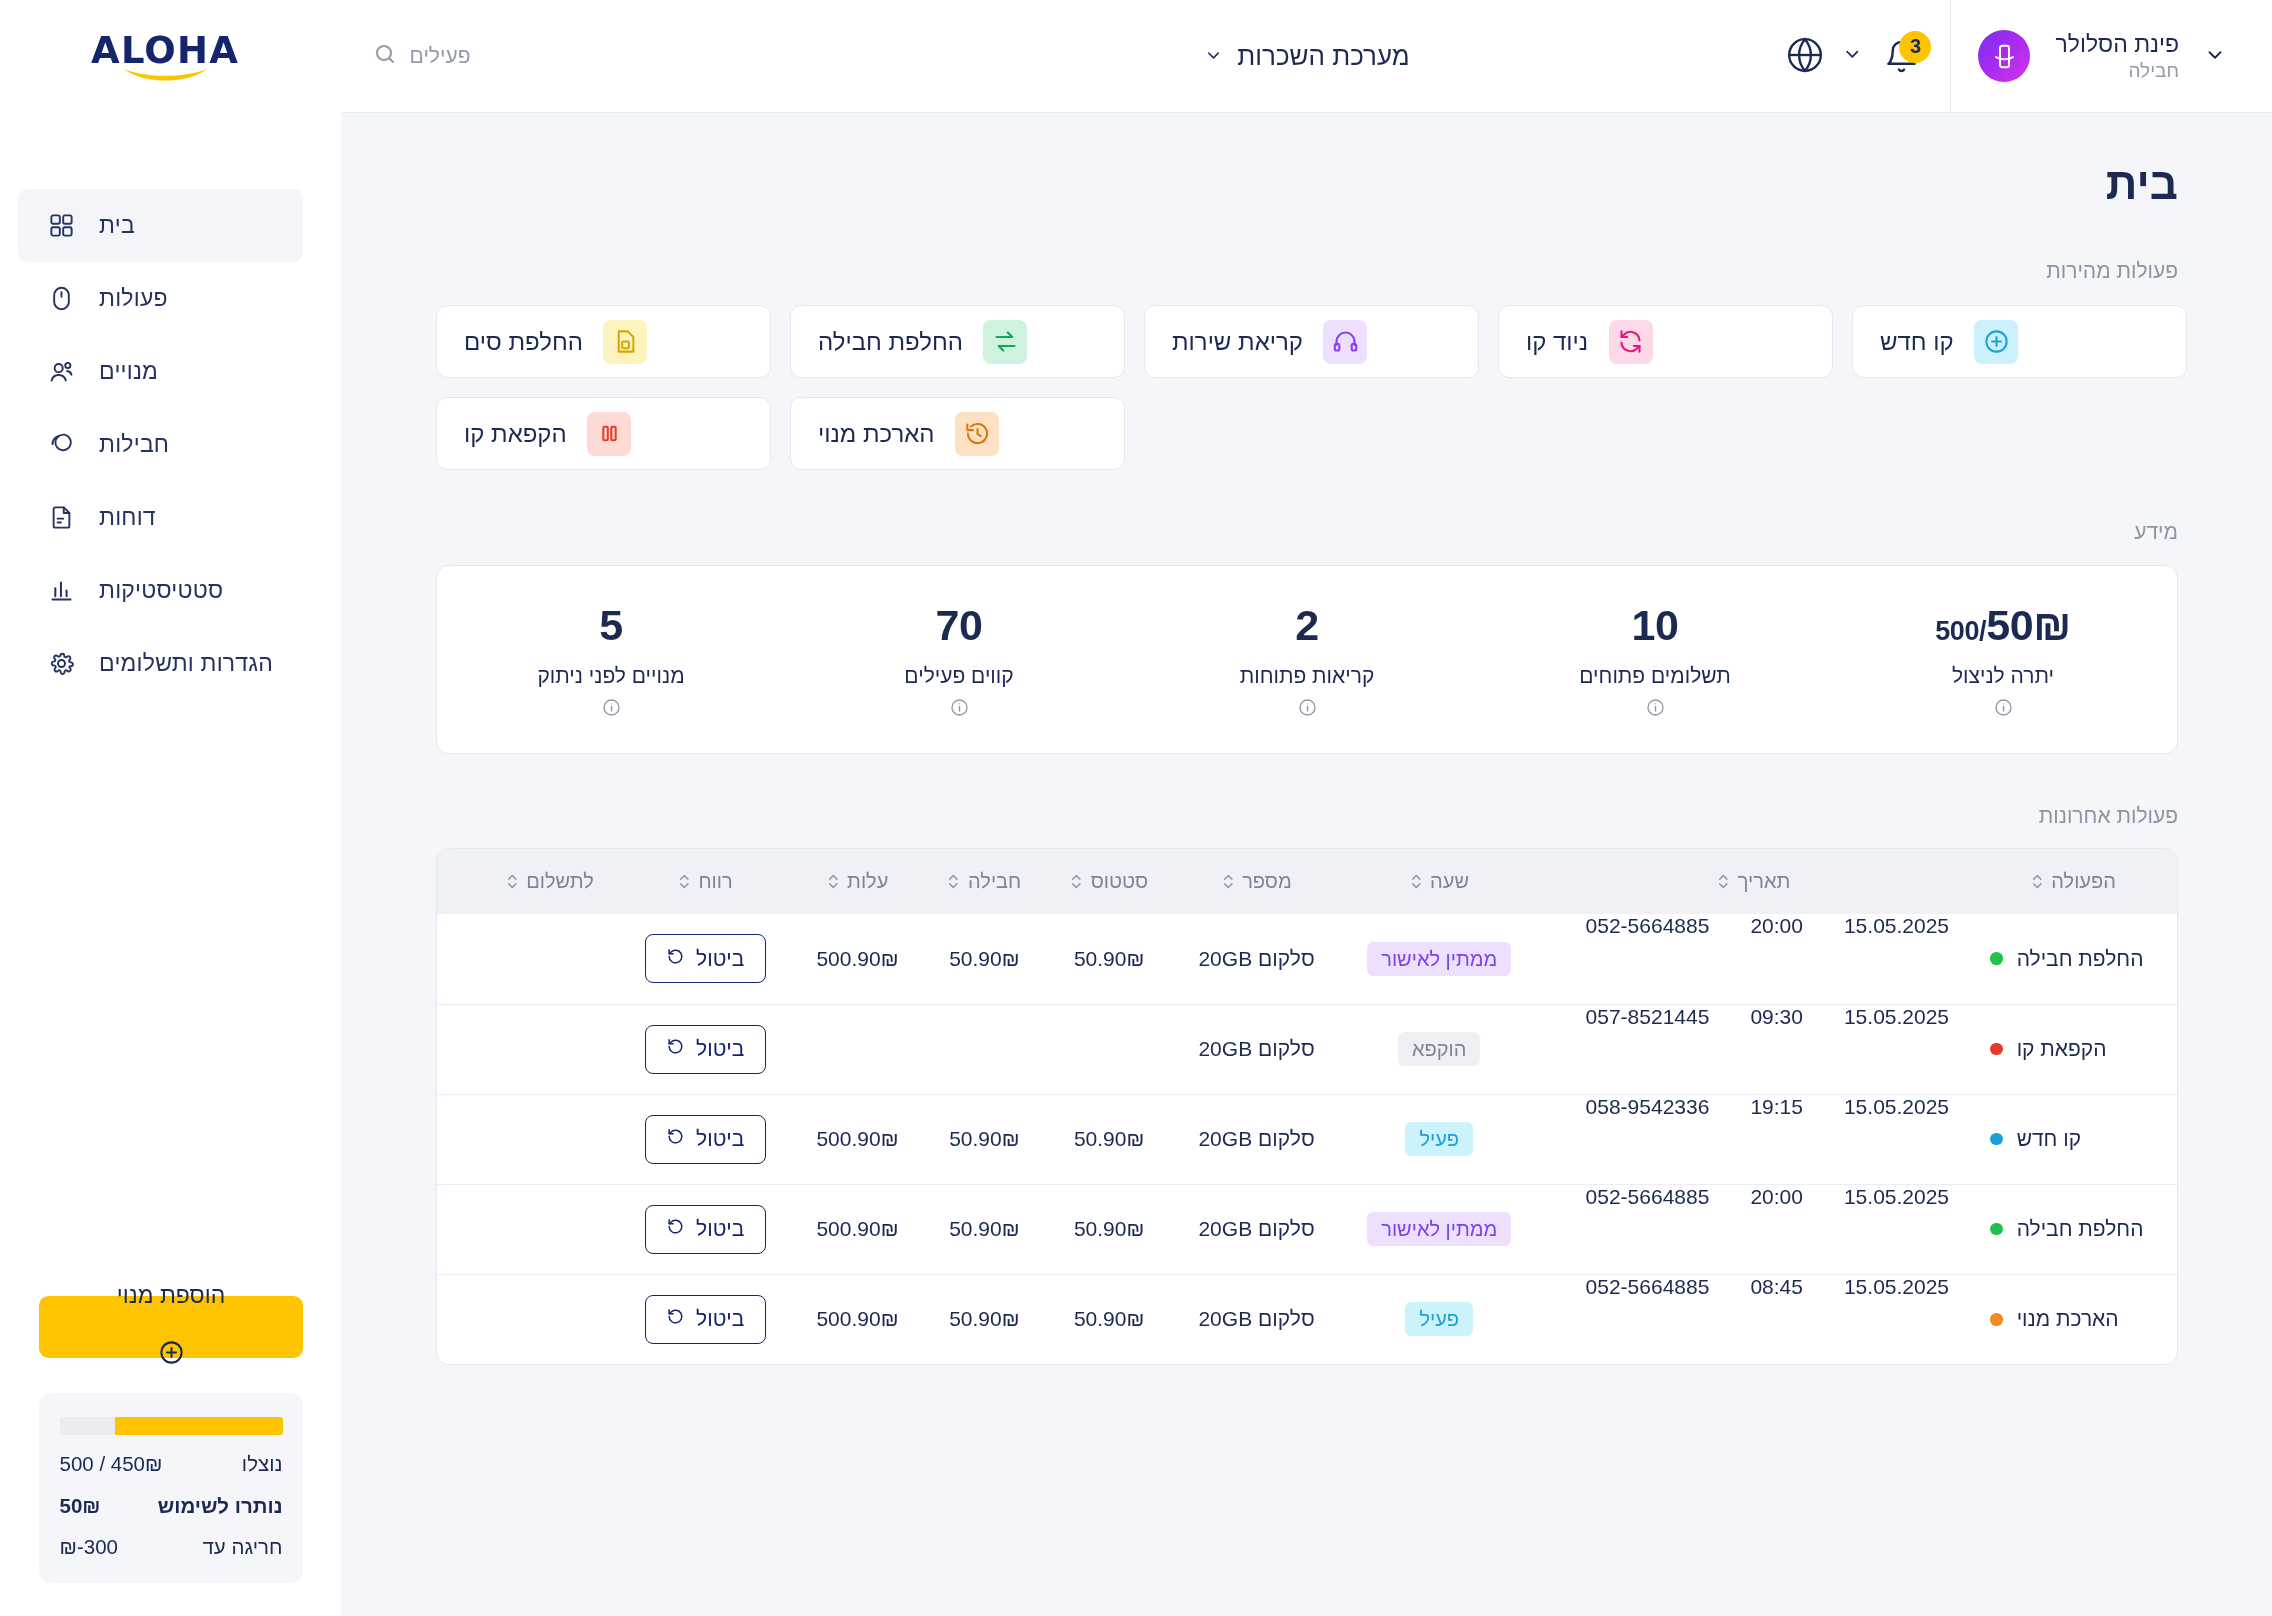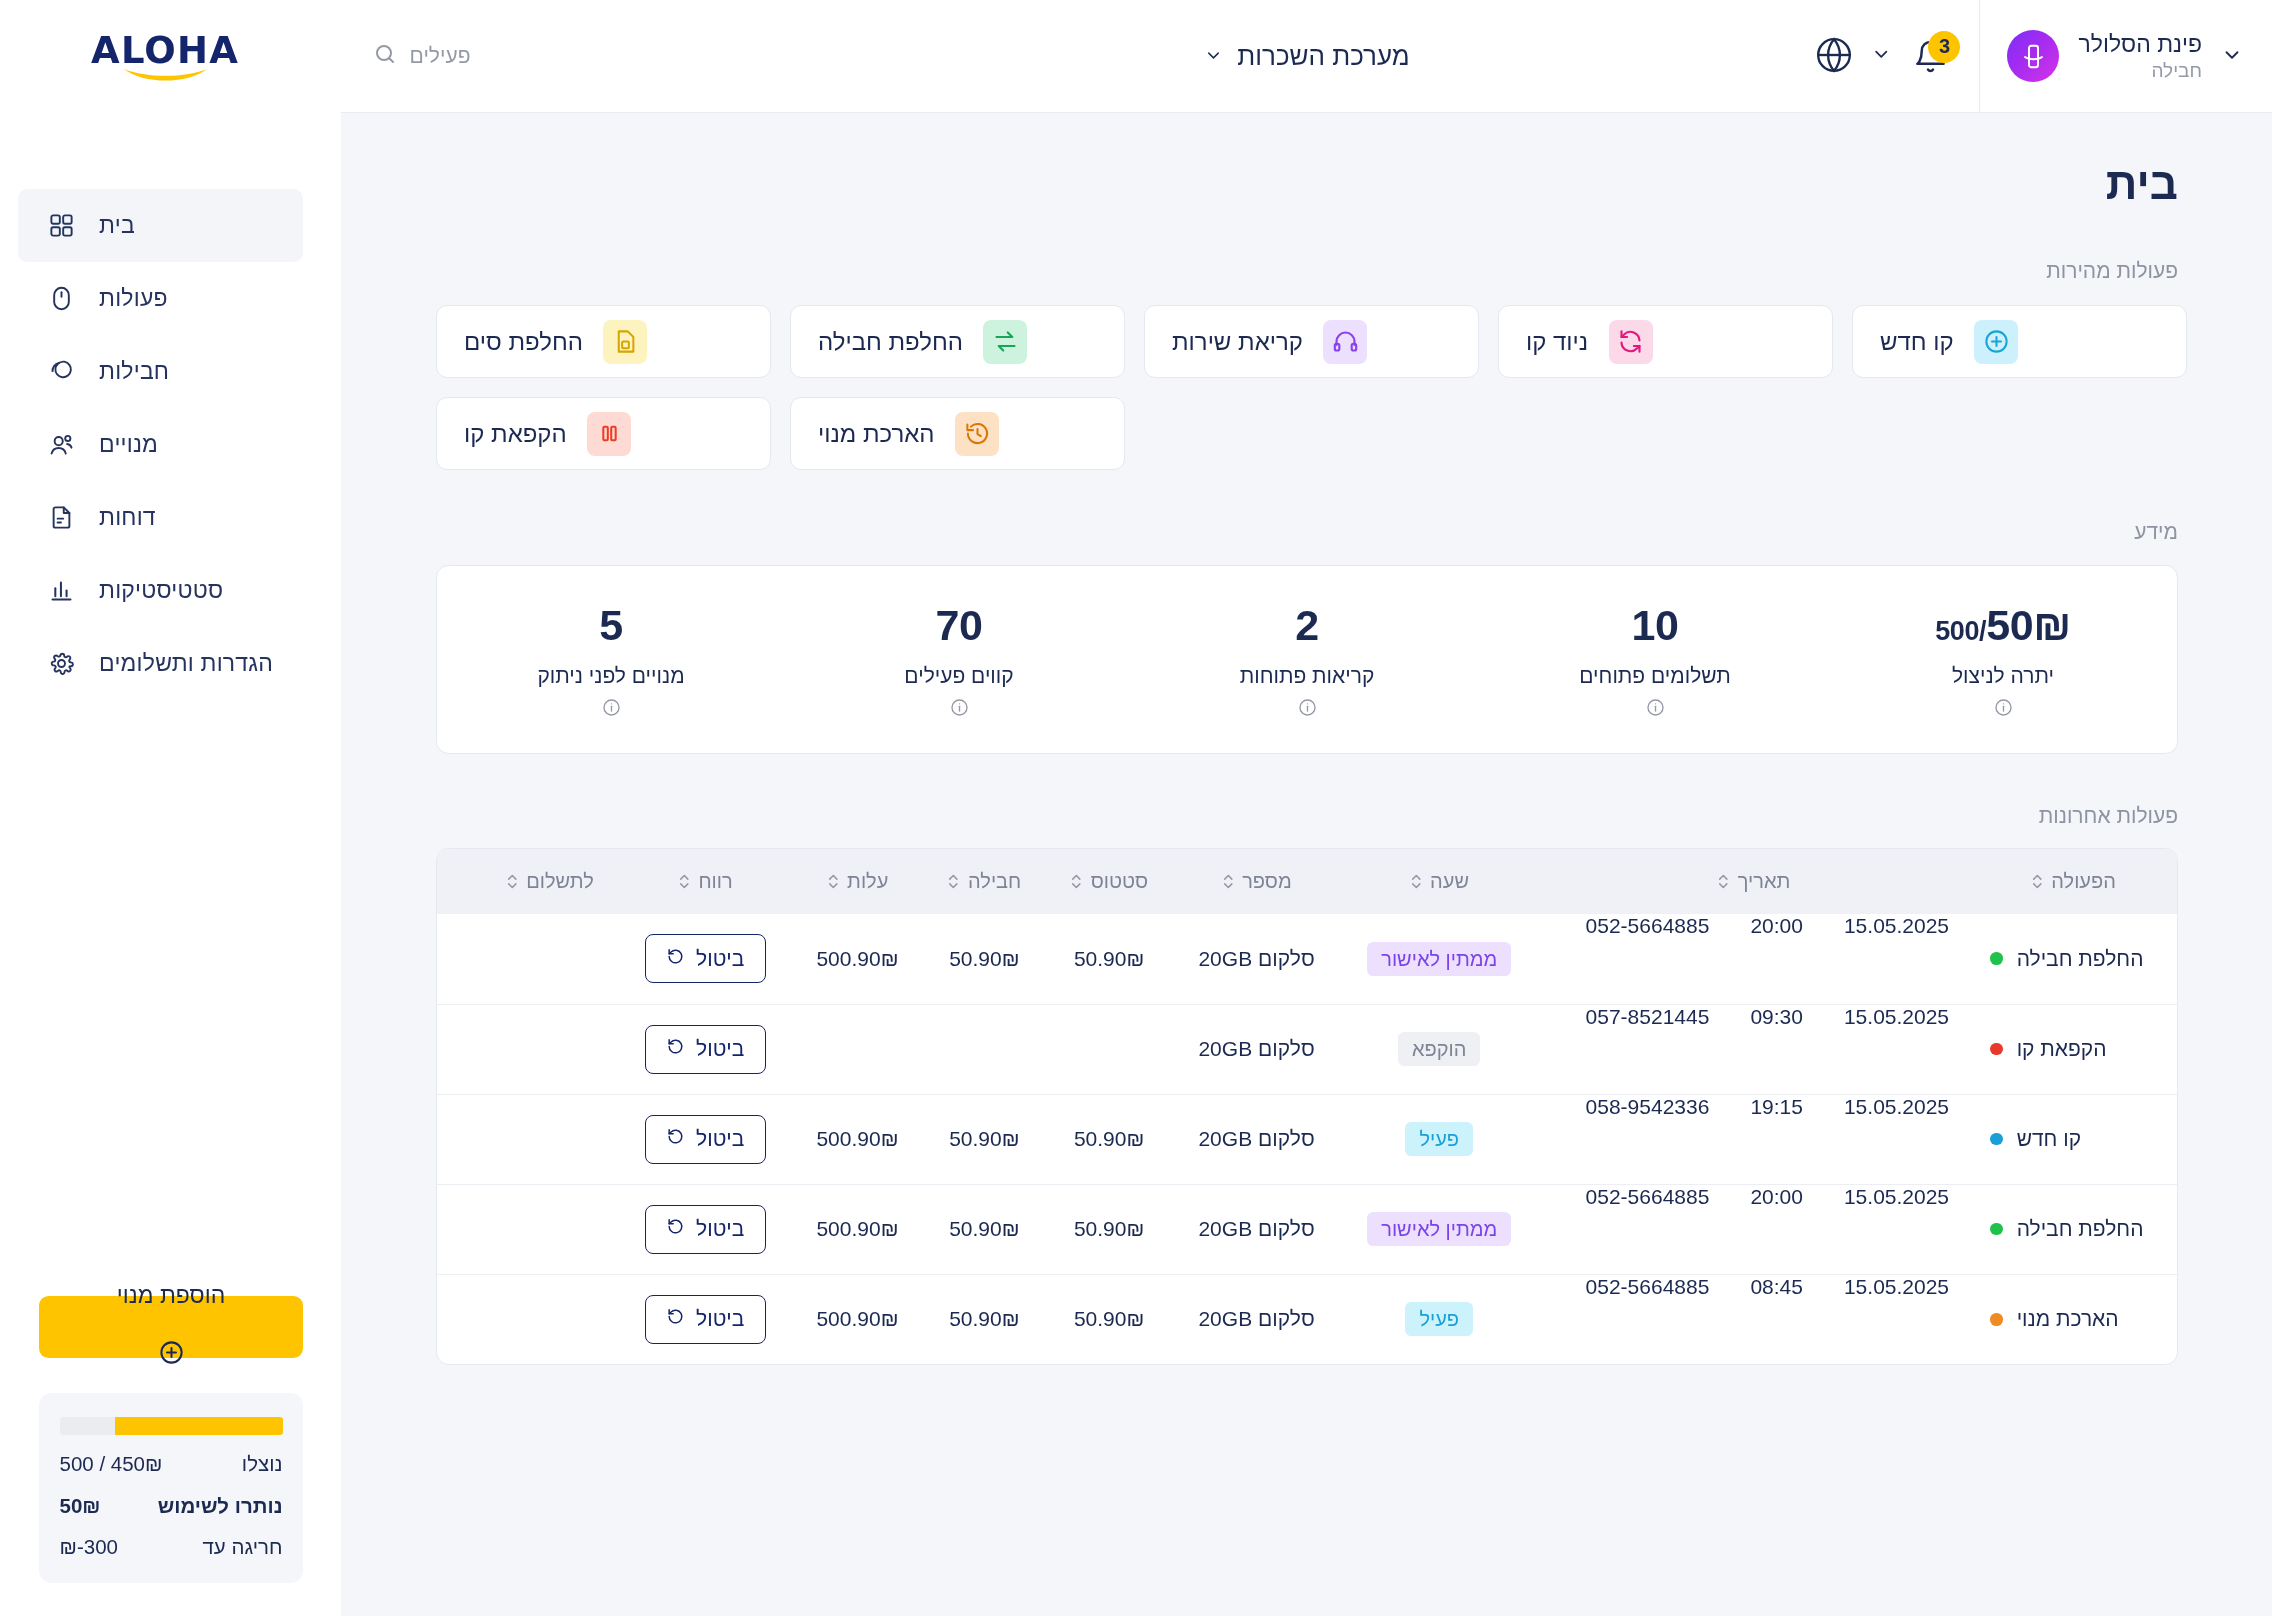--- a/index.html
+++ b/index.html
@@ -70,22 +70,22 @@
   .topbar {
     height: 113px; background: #ffffff; border-bottom: 0.8px solid #e8ebf2;
     display: flex; align-items: center; flex: 0 0 113px; position: relative;
   }
   .tb-right { display: flex; align-items: center; gap: 20.5px; padding-left: 32px; margin-right: auto; }
   .search-box { display: flex; align-items: center; gap: 12.6px; color: #9499a8; font-size: 21px; cursor: pointer; }
   .tb-center { position: absolute; left: 0; right: 0; display: flex; justify-content: center; pointer-events: none; }
   .tb-title { display: flex; align-items: center; gap: 14px; font-size: 26px; color: #1c2a52; pointer-events: auto; cursor: pointer; }
 
   .tb-account {
-    display: flex; align-items: center; gap: 19px;
-    height: 113px; padding: 0 30px 0 27px; border-left: 0.8px solid #e8ebf2;
+    display: flex; align-items: center; gap: 25px;
+    height: 113px; padding: 0 47px 0 27px; border-left: 0.8px solid #e8ebf2;
   }
   .acc-text { text-align: right; line-height: 1.25; }
   .acc-name { font-size: 23px; color: #1c2a52; font-weight: 400; }
   .acc-role { font-size: 19px; color: #9499a8; }
   .acc-avatar {
     width: 52px; height: 52px; border-radius: 50%;
     background: linear-gradient(135deg,#7b2ff7 0%,#a52bf0 45%,#d633e8 100%);
     display: flex; align-items: center; justify-content: center;
   }
   .tb-tools { display: flex; align-items: center; gap: 17.4px; padding: 0 27px 0 0; }
@@ -597,38 +597,38 @@
         <span class="nav-ico">
           <svg width="27" height="27" viewBox="0 0 24 24" fill="none" stroke="#25335e" stroke-width="1.7" stroke-linecap="round">
               <rect x="5.5" y="2.5" width="13" height="19" rx="6.5"></rect>
               <path d="M12 6.5v4"></path>
             </svg>
         </span>
         <span class="nav-pad"></span>
       </div>
 
       <div class="nav-item">
-        <span class="nav-label">חבילות</span>
-        <span class="nav-ico">
-          <svg width="27" height="27" viewBox="0 0 24 24" fill="none" stroke="#25335e" stroke-width="1.7" stroke-linejoin="round">
-              <path d="M14.5 3.2c3.8.8 6.3 4.2 5.8 7.9-.5 3.7-3.9 6.4-7.6 6-3.7-.4-6.4-3.7-6.1-7.4.3-3.6 3.4-6.4 7-6.5z"></path>
-              <path d="M9.8 4.3C6.1 5.2 3.6 8.6 4.1 12.3"></path>
-            </svg>
-        </span>
-        <span class="nav-pad"></span>
-      </div>
-
-      <div class="nav-item">
         <span class="nav-label">מנויים</span>
         <span class="nav-ico">
           <svg width="27" height="27" viewBox="0 0 24 24" fill="none" stroke="#25335e" stroke-width="1.7" stroke-linecap="round" stroke-linejoin="round">
               <circle cx="9.5" cy="9" r="3.6"></circle>
               <path d="M3.2 20a6.5 6.5 0 0 1 12.6 0"></path>
               <circle cx="17.6" cy="6.6" r="2.3"></circle>
               <path d="M17 11.6a4.6 4.6 0 0 1 3.9 3.2"></path>
+            </svg>
+        </span>
+        <span class="nav-pad"></span>
+      </div>
+
+      <div class="nav-item">
+        <span class="nav-label">חבילות</span>
+        <span class="nav-ico">
+          <svg width="27" height="27" viewBox="0 0 24 24" fill="none" stroke="#25335e" stroke-width="1.7" stroke-linejoin="round">
+              <path d="M14.5 3.2c3.8.8 6.3 4.2 5.8 7.9-.5 3.7-3.9 6.4-7.6 6-3.7-.4-6.4-3.7-6.1-7.4.3-3.6 3.4-6.4 7-6.5z"></path>
+              <path d="M9.8 4.3C6.1 5.2 3.6 8.6 4.1 12.3"></path>
             </svg>
         </span>
         <span class="nav-pad"></span>
       </div>
 
       <div class="nav-item">
         <span class="nav-label">דוחות</span>
         <span class="nav-ico">
           <svg width="27" height="27" viewBox="0 0 24 24" fill="none" stroke="#25335e" stroke-width="1.7" stroke-linecap="round" stroke-linejoin="round">
               <path d="M14 3H6.5A1.5 1.5 0 0 0 5 4.5v15A1.5 1.5 0 0 0 6.5 21h11a1.5 1.5 0 0 0 1.5-1.5V8z"></path>

